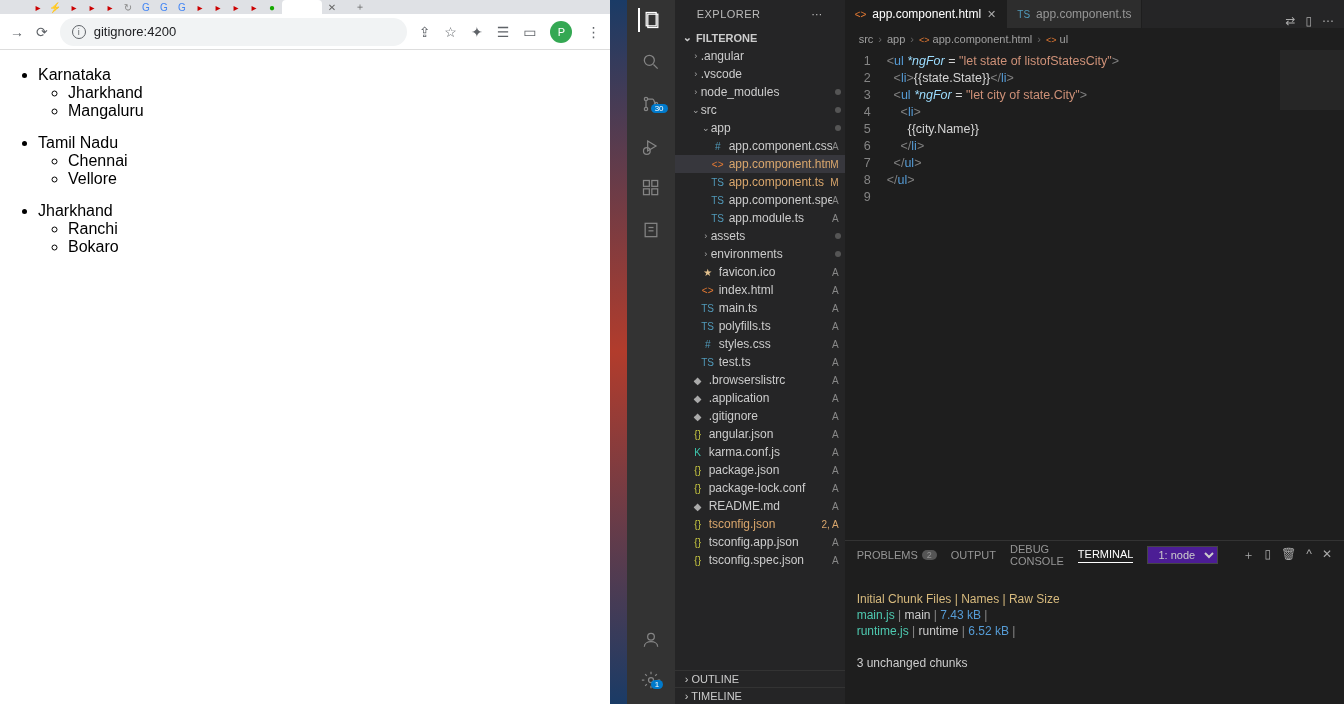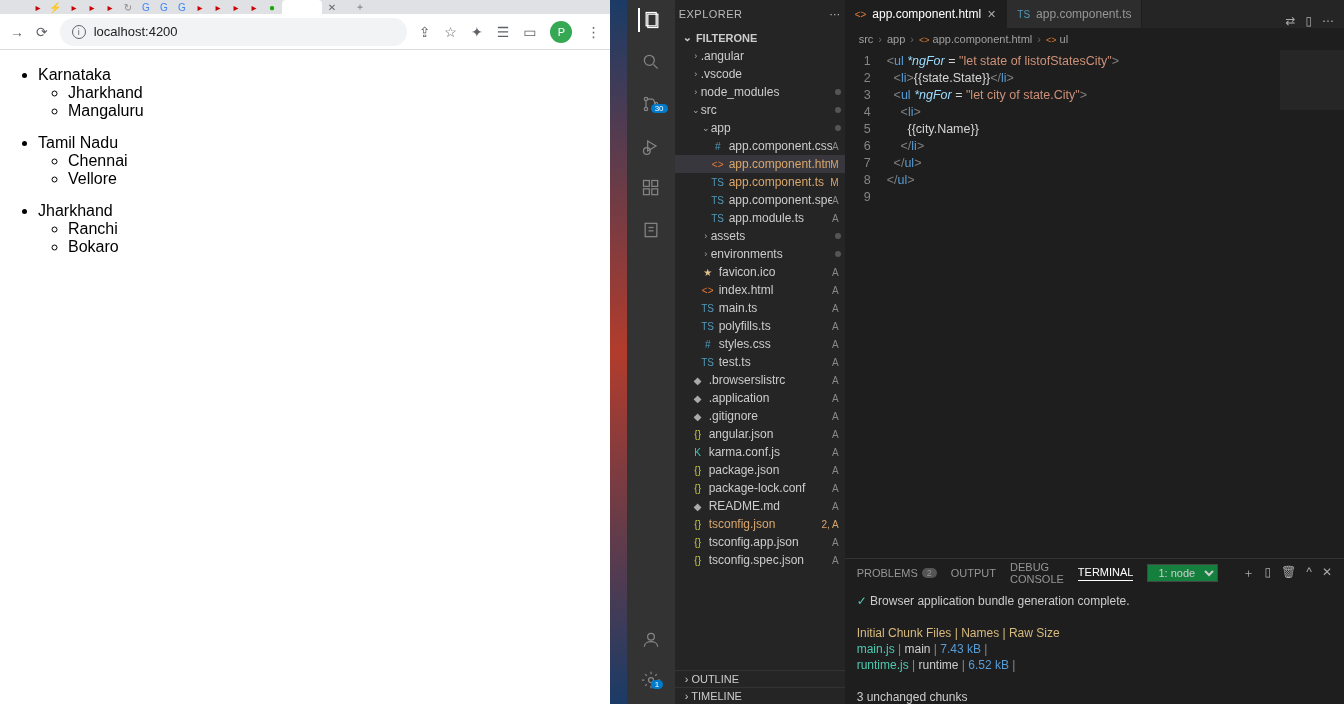--- a/index.html
+++ b/index.html
@@ -21,21 +21,21 @@
 .gap-strip { width:18px; height:704px; background:linear-gradient(#1a3b66,#b23c2c,#1a3b66); }
 
 .vscode-pane { flex:1; height:704px; background:#1e1e1e; display:flex; font-family:"Segoe UI",sans-serif; font-size:12px; color:#ccc; }
 .activity-bar { width:48px; background:#333; display:flex; flex-direction:column; align-items:center; padding-top:8px; gap:18px; position:relative; }
 .activity-bar .aicon { width:24px; height:24px; color:#858585; display:flex; align-items:center; justify-content:center; font-size:18px; cursor:pointer; }
 .activity-bar .aicon.active { color:#fff; border-left:2px solid #fff; margin-left:-2px; padding-left:2px; }
 .activity-bar .badge { position:absolute; background:#007acc; color:#fff; font-size:8px; border-radius:8px; padding:0 4px; }
 .activity-bar .bottom { margin-top:auto; margin-bottom:12px; display:flex; flex-direction:column; gap:16px; width:100%; align-items:center; }
 
 .sidebar { width:170px; background:#252526; display:flex; flex-direction:column; }
-.sidebar-header { height:28px; display:flex; align-items:center; justify-content:space-between; padding:0 4px; font-size:11px; color:#bbb; letter-spacing:0.5px; }
+.sidebar-header { height:28px; display:flex; align-items:center; justify-content:space-between; padding:0 22px; font-size:11px; color:#bbb; letter-spacing:0.5px; }
 .sidebar-section { font-size:11px; font-weight:bold; padding:3px 8px; display:flex; align-items:center; gap:4px; }
 .tree { flex:1; overflow:auto; font-size:12px; }
 .tree-row { height:18px; display:flex; align-items:center; padding-left:10px; color:#ccc; cursor:pointer; position:relative; }
 .tree-row.selected { background:#37373d; }
 .tree-row .chev { width:10px; text-align:center; color:#aaa; font-size:9px; }
 .tree-row .ficon { width:14px; text-align:center; margin-right:4px; font-size:10px; }
 .tree-row .fname { flex:1; white-space:nowrap; overflow:hidden; }
 .tree-row .status { color:#888; font-size:10px; margin-right:6px; }
 .tree-row.modified .fname, .tree-row.modified .status { color:#d9a66c; }
 .tree-row .dot { position:absolute; right:4px; width:6px; height:6px; border-radius:50%; background:#555; }
@@ -49,26 +49,26 @@
 .etab .close { color:#aaa; font-size:11px; }
 .editor-actions { margin-left:auto; display:flex; gap:10px; padding-right:10px; color:#aaa; font-size:12px;}
 .crumbs { height:22px; background:#1e1e1e; display:flex; align-items:center; gap:5px; padding-left:14px; font-size:11px; color:#a0a0a0;}
 .crumbs .sep{ color:#666;}
 .code-wrap { flex:1; display:flex; position:relative; font-family:Consolas,monospace; font-size:12.5px; }
 .gutter { width:34px; background:#1e1e1e; color:#858585; text-align:right; padding:3px 8px 0 0; line-height:17px; }
 .code { flex:1; padding:3px 0 0 8px; line-height:17px; white-space:pre; color:#d4d4d4; position:relative;}
 .minimap { position:absolute; right:0; top:0; width:64px; height:60px; background:rgba(255,255,255,0.04); font-size:2px; color:#555; padding:3px;}
 .tag{color:#569cd6;} .attr{color:#9cdcfe;font-style:italic;} .str{color:#ce9178;} .punct{color:#808080;} .txt{color:#d4d4d4;}
 
-.terminal-panel { height:146px; background:#1e1e1e; border-top:1px solid #333; display:flex; flex-direction:column; font-family:Consolas,monospace;}
+.terminal-panel { height:164px; background:#1e1e1e; border-top:1px solid #333; display:flex; flex-direction:column; font-family:Consolas,monospace;}
 .term-tabs { height:28px; display:flex; align-items:center; gap:14px; padding:0 12px; font-size:11px; color:#969696;}
 .term-tabs .ttab { cursor:pointer; display:flex; align-items:center; gap:4px;}
 .term-tabs .ttab.active { color:#fff; border-bottom:1px solid #fff; padding-bottom:2px;}
 .term-tabs .tbadge { background:#555; border-radius:8px; padding:0 5px; font-size:9px;}
-.term-select { margin-left:auto; background:#15803d; border:1px solid #454545; color:#ccc; font-size:11px; padding:1px 6px;}
+.term-select { margin-left:auto; background:#4c1d95; border:1px solid #454545; color:#ccc; font-size:11px; padding:1px 6px;}
 .term-icons { display:flex; gap:10px; color:#aaa; margin-left:10px; font-size:12px;}
 .term-body { flex:1; padding:6px 12px; font-size:12px; color:#ccc; line-height:16px; overflow:hidden;}
 .term-body .ok{color:#4ec9b0;} .term-body .y{color:#d7ba7d;} .term-body .b{color:#569cd6;} .term-body .dim{color:#888;}
 
 svg{display:block;}
 </style>
 </head>
 <body>
 
 <div class="browser-pane">
@@ -89,21 +89,21 @@
     <span class="tabicon" style="color:#14a800;">●</span>
     <span class="tabicon" style="background:#fff;padding:0 20px;height:14px;border-radius:4px 4px 0 0;">&nbsp;</span>
     <span class="tabicon" style="color:#666;">✕</span>
     <span class="tabicon" style="color:#666;margin-left:10px;">＋</span>
   </div>
   <div class="url-bar">
     <span class="navarrow">→</span>
     <span class="reload">⟳</span>
     <div class="url-field">
       <span class="info">i</span>
-      <span>localhost:4200</span>
+      <span>gitignore:4200</span>
     </div>
     <div class="right-icons">
       <span>⇪</span>
       <span>☆</span>
       <span>✦</span>
       <span>☰</span>
       <span>▭</span>
       <span class="avatar">P</span>
       <span>⋮</span>
     </div>
@@ -402,21 +402,20 @@
         <select class="term-select"><option>1: node</option></select>
         <div class="term-icons">
           <span>＋</span>
           <span>▯</span>
           <span>🗑</span>
           <span>^</span>
           <span>✕</span>
         </div>
       </div>
       <div class="term-body">
-        <div><span class="ok">✓ </span><span>Browser application bundle generation complete.</span></div>
         <div>&nbsp;</div>
         <div><span class="y">Initial Chunk Files | Names   | Raw Size</span></div>
         <div><span class="ok">main.js</span><span class="dim">             | </span><span>main</span><span class="dim">    | </span><span class="b">7.43 kB</span><span class="dim"> |</span></div>
         <div><span class="ok">runtime.js</span><span class="dim">          | </span><span>runtime</span><span class="dim"> | </span><span class="b">6.52 kB</span><span class="dim"> |</span></div>
         <div>&nbsp;</div>
         <div>3 unchanged chunks</div>
         <div>&nbsp;</div>
         <div>&nbsp;</div>
 
       </div>

